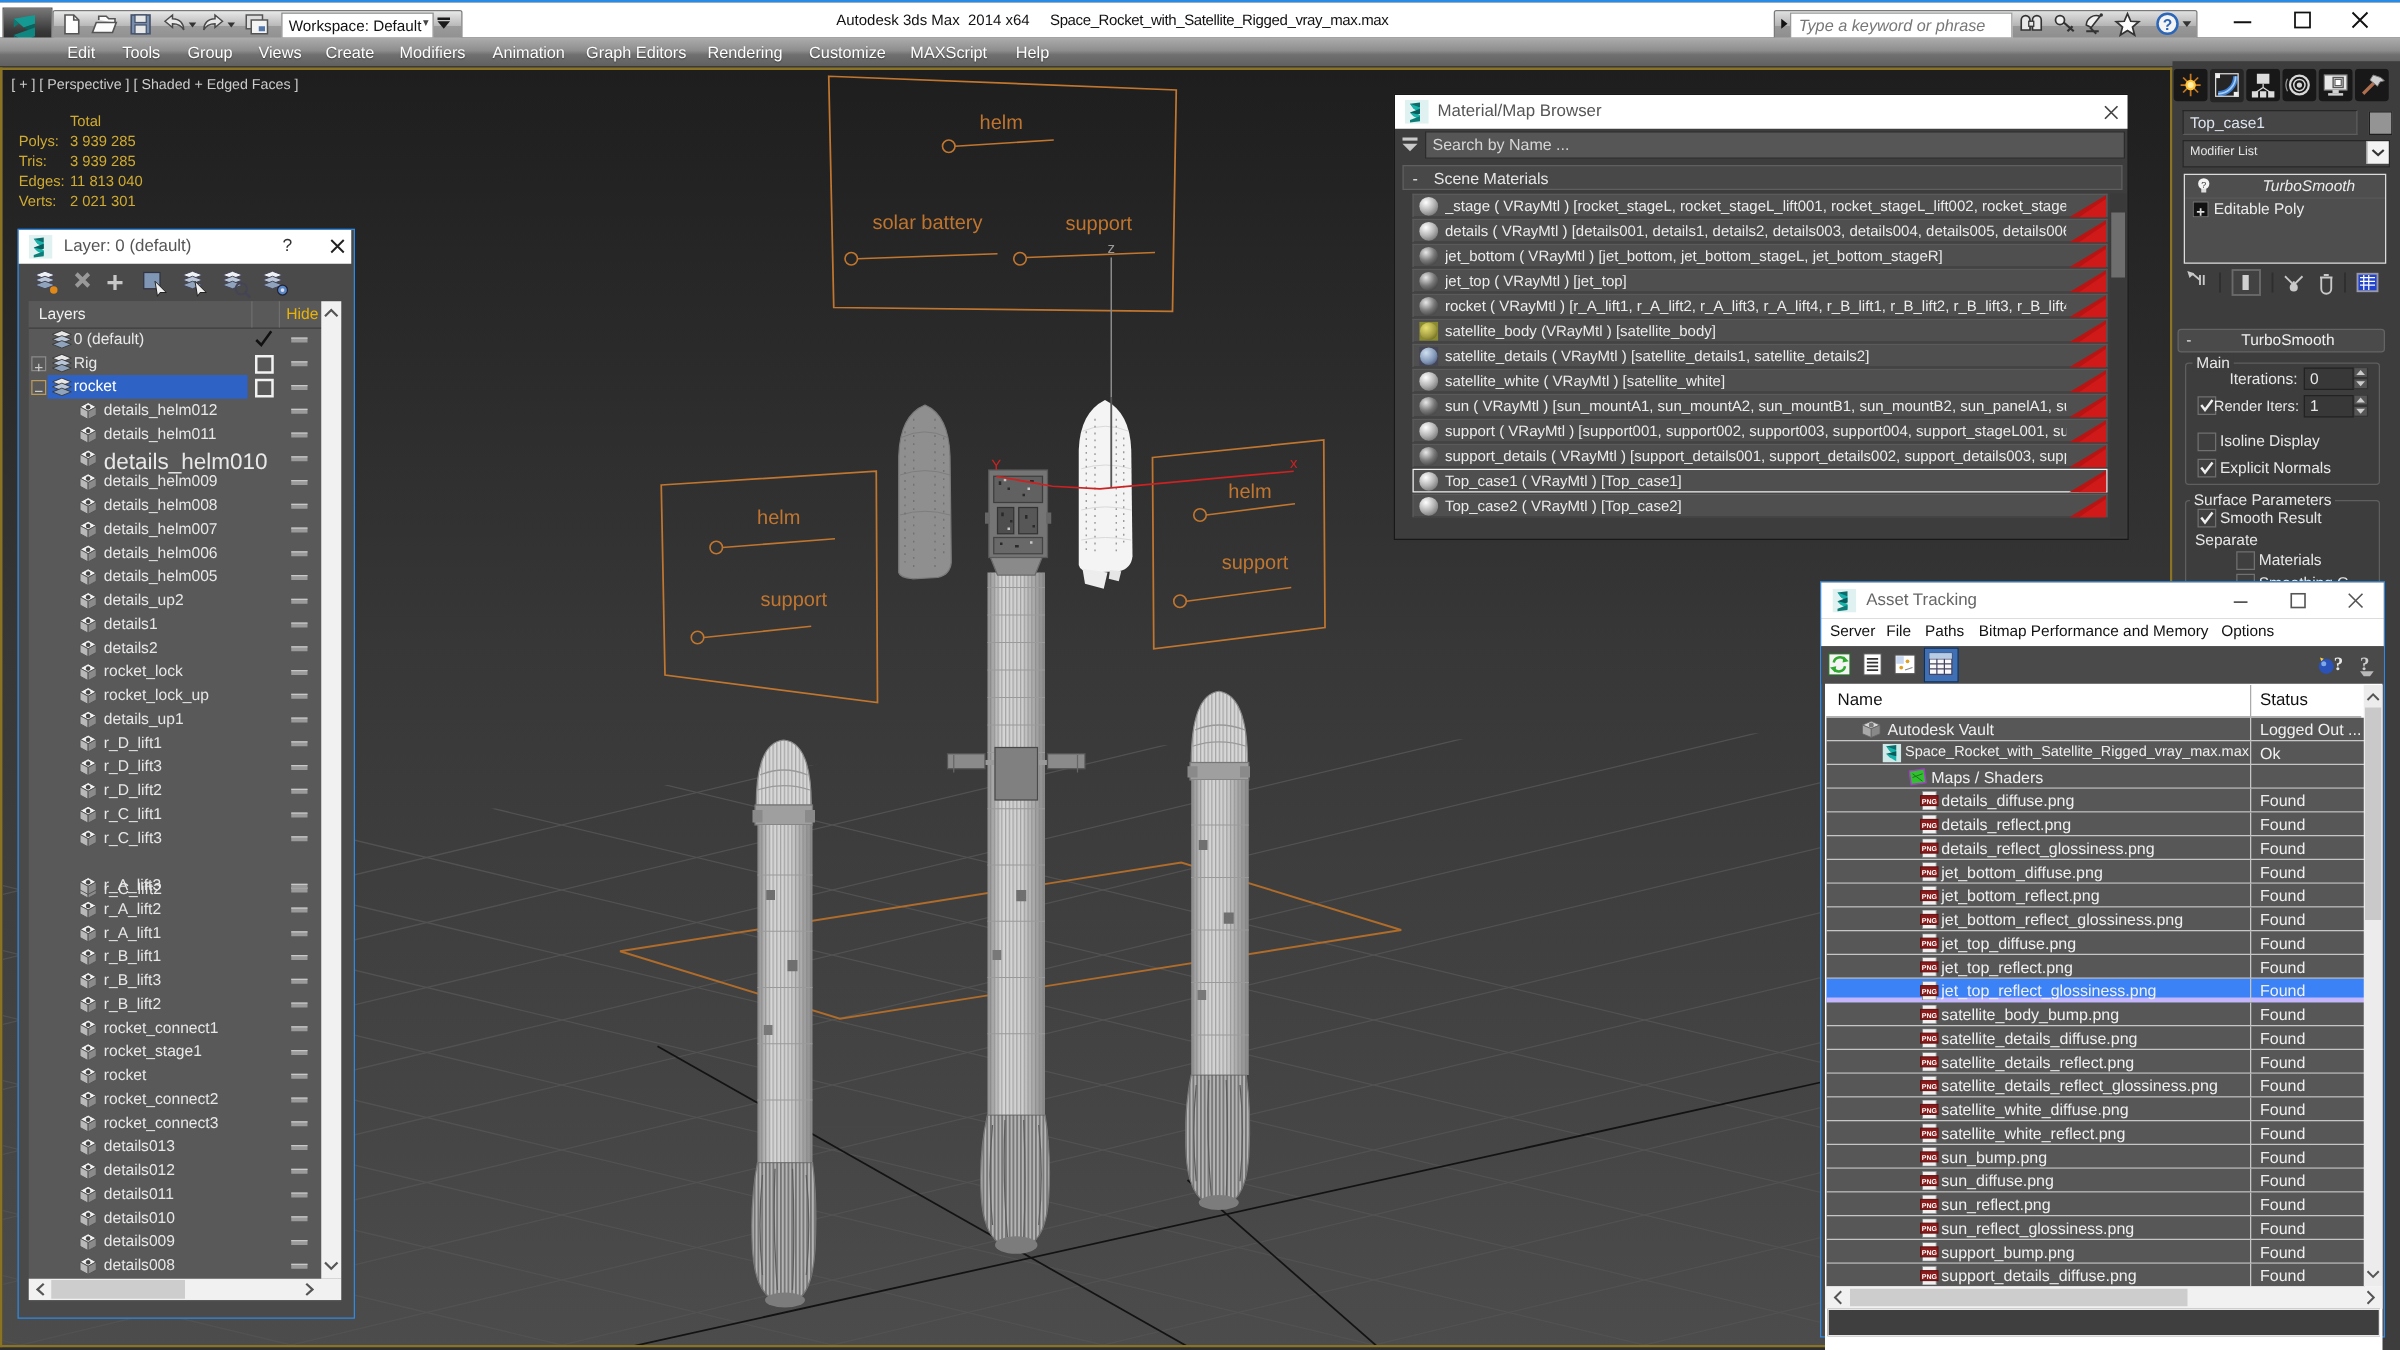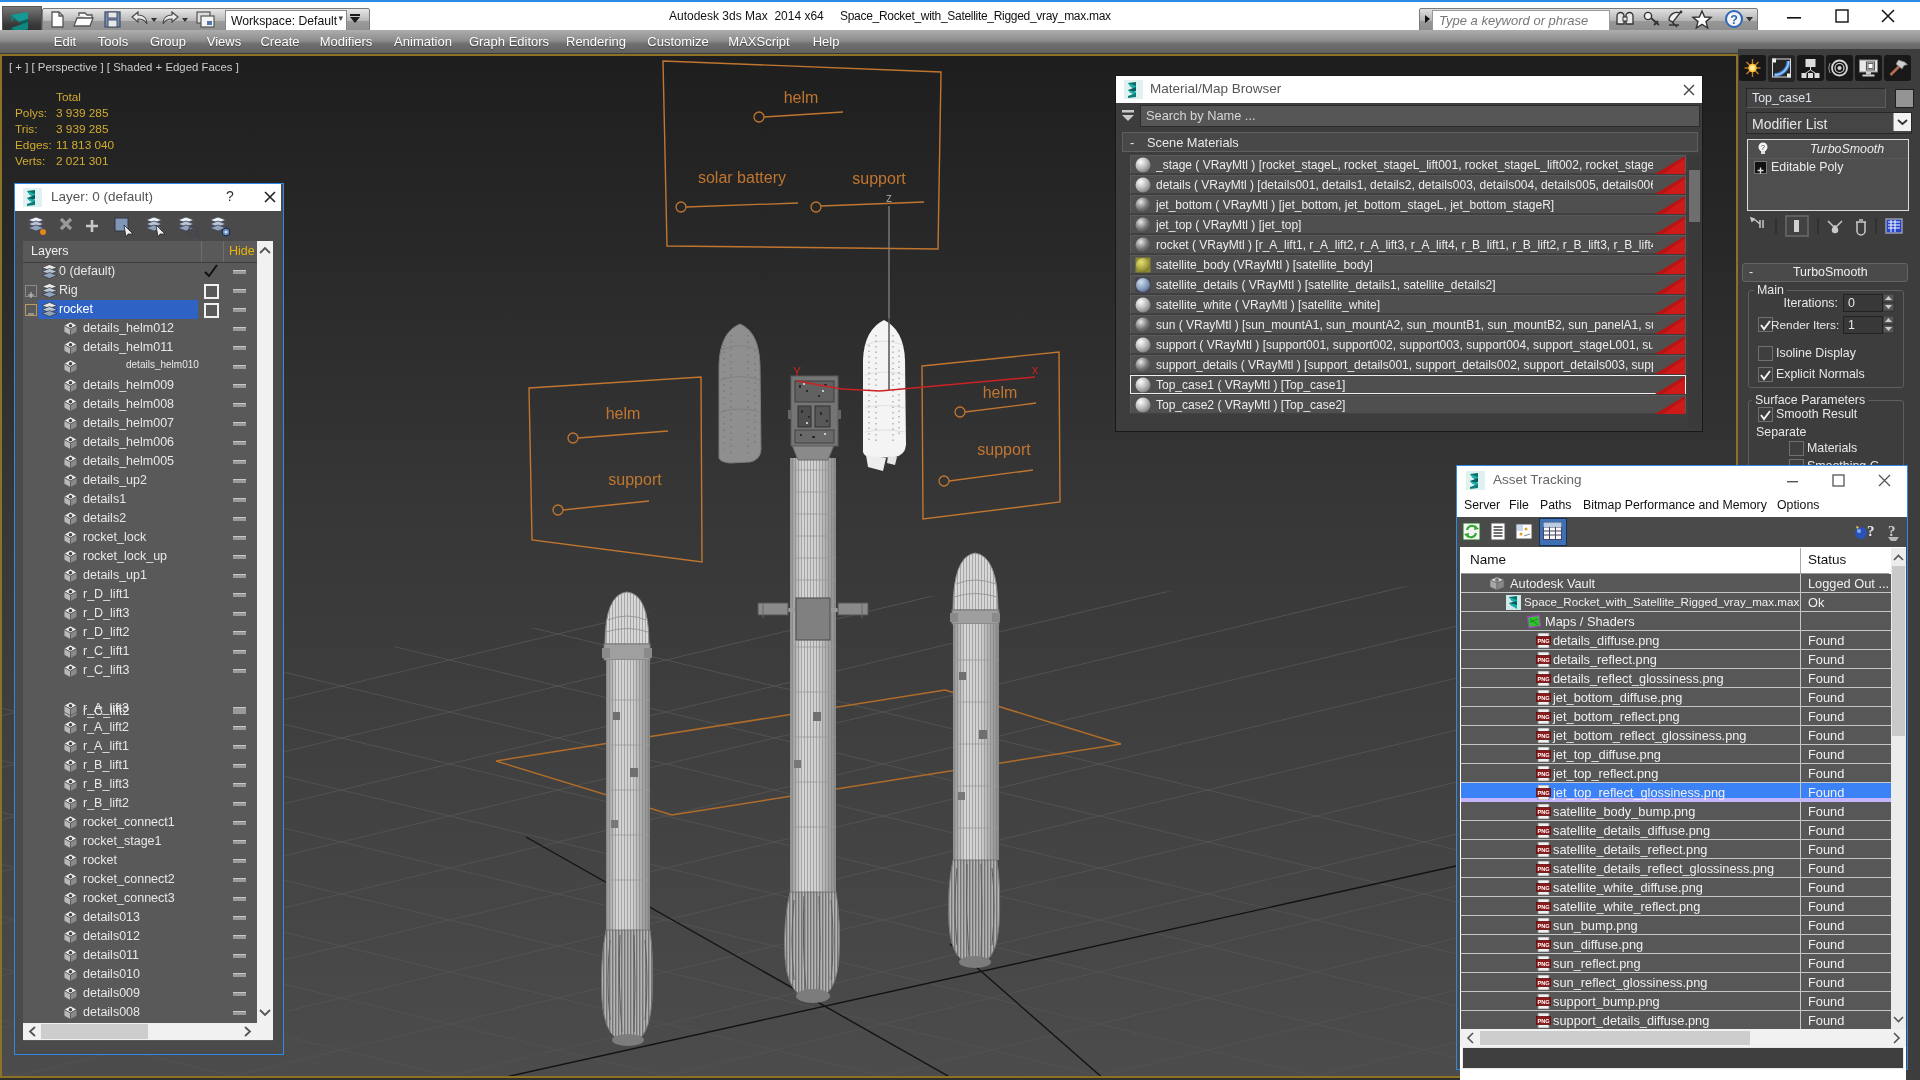--- a/index.html
+++ b/index.html
@@ -437,21 +437,21 @@
     <path d="M1 -8 l6 2 l3 2.5 l-3.5 1 l-2 3.5 l-6 -5 z" fill="#cfcfcf" stroke="#777" stroke-width="0.8"></path>
   </g>
 </svg>
 
 <div class="abs" style="left:8px;top:39px;width:138px;height:18px;background:#454545;border-top:1px solid #272727;border-left:1px solid #272727;border-bottom:1px solid #5d5d5d;border-right:1px solid #5d5d5d;">
   <span class="t" style="left:5px;top:2px;font-size:12.4px;color:#dde4ee;">Top_case1</span>
 </div>
 <div class="abs" style="left:157px;top:40px;width:17px;height:17px;background:#949494;border:1px solid #1f1f1f;"></div>
 
 <div class="abs" style="left:8px;top:63px;width:164px;height:20px;background:#454545;border:1px solid #272727;">
-  <span class="t" style="left:5px;top:3px;font-size:14px;color:#e6e6e6;">Modifier List</span>
+  <span class="t" style="left:5px;top:3px;font-size:10px;color:#e6e6e6;">Modifier List</span>
   <div class="abs" style="right:0px;top:0px;width:17px;height:18px;background:#f2f2f2;border-left:1px solid #999;">
     <svg width="17" height="18">
           <path d="M4 7 l4.5 4 l4.5 -4" stroke="#333" stroke-width="1.8" fill="none"></path>
         </svg>
   </div>
 </div>
 
 <div class="abs" style="left:9px;top:90px;width:160px;height:70px;background:#4e4e4e;border:1px solid #dcdcdc;">
   <div class="abs" style="left:0;top:0;width:160px;height:18px;border-bottom:1px solid #585858;">
     <svg class="abs" style="left:8px;top:1px;" width="14" height="16">
@@ -666,21 +666,21 @@
           <span class="t" style="left:60px;top:2px;font-size:12.5px;color:#e8e8e8;">details_helm011</span>
           <div class="abs" style="left:210px;top:8px;width:13px;height:3px;background:#9a9a9a;border-top:1px solid #c8c8c8;"></div>
         </div>
 <div class="abs" style="left:0;top:95px;width:234px;height:19px;">
           <svg class="abs" style="left:40px;top:2px;" width="15" height="15">
             <polygon points="7.5,1 14,4.5 7.5,8 1,4.5" fill="#f0f0f0" stroke="#555" stroke-width="0.8"></polygon>
             <polygon points="1,4.5 7.5,8 7.5,14.5 1,11" fill="#b8b8b8" stroke="#555" stroke-width="0.8"></polygon>
             <polygon points="14,4.5 7.5,8 7.5,14.5 14,11" fill="#8a8a8a" stroke="#555" stroke-width="0.8"></polygon>
             <circle cx="7.5" cy="4.7" r="1.8" fill="#444"></circle>
           </svg>
-          <span class="t" style="left:60px;top:2px;font-size:10px;color:#e8e8e8;margin-left:43px;">details_helm010</span>
+          <span class="t" style="left:60px;top:2px;font-size:18px;color:#e8e8e8;">details_helm010</span>
           <div class="abs" style="left:210px;top:8px;width:13px;height:3px;background:#9a9a9a;border-top:1px solid #c8c8c8;"></div>
         </div>
 <div class="abs" style="left:0;top:114px;width:234px;height:19px;">
           <svg class="abs" style="left:40px;top:2px;" width="15" height="15">
             <polygon points="7.5,1 14,4.5 7.5,8 1,4.5" fill="#f0f0f0" stroke="#555" stroke-width="0.8"></polygon>
             <polygon points="1,4.5 7.5,8 7.5,14.5 1,11" fill="#b8b8b8" stroke="#555" stroke-width="0.8"></polygon>
             <polygon points="14,4.5 7.5,8 7.5,14.5 14,11" fill="#8a8a8a" stroke="#555" stroke-width="0.8"></polygon>
             <circle cx="7.5" cy="4.7" r="1.8" fill="#444"></circle>
           </svg>
           <span class="t" style="left:60px;top:2px;font-size:12.5px;color:#e8e8e8;">details_helm009</span>

